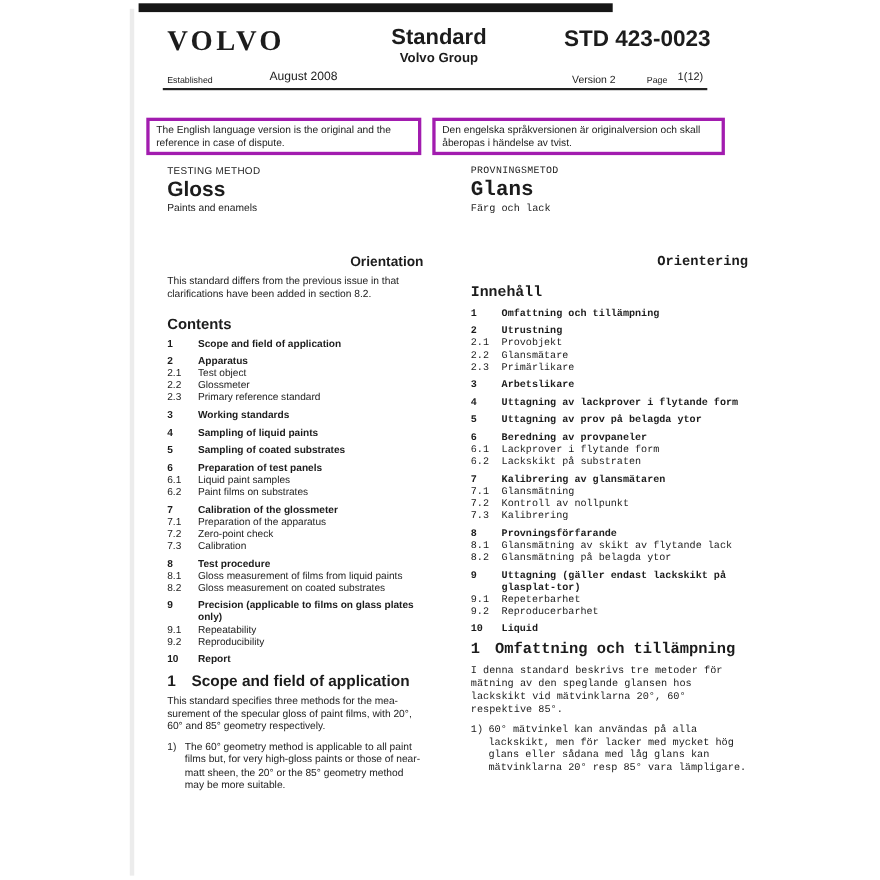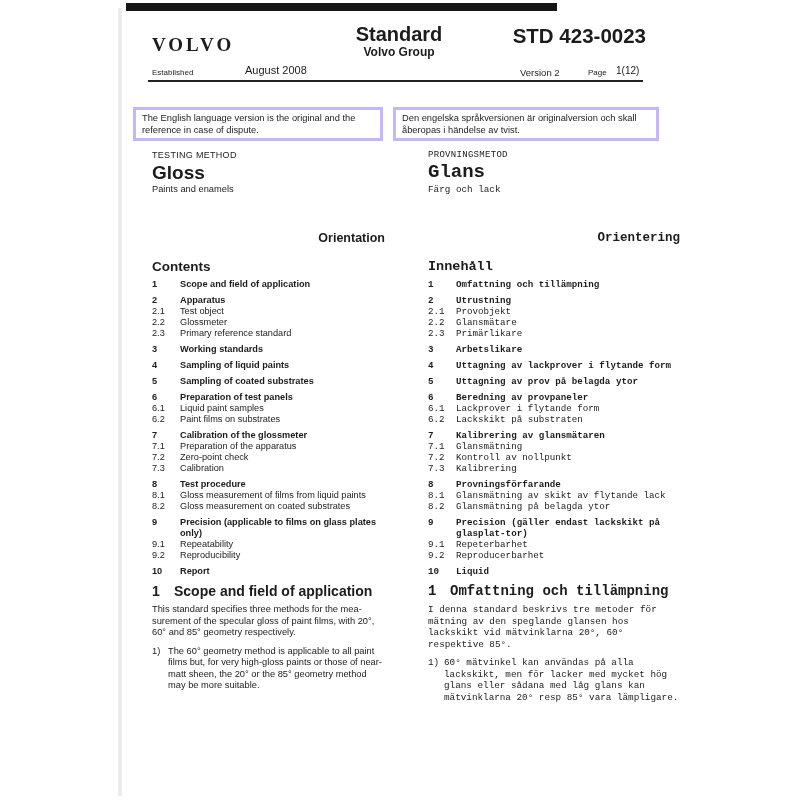--- a/index.html
+++ b/index.html
@@ -5,36 +5,36 @@
   html,body{margin:0;padding:0;}
   body{width:800px;height:800px;background:#ffffff;overflow:hidden;
        font-family:"Liberation Sans", sans-serif;color:#1c1c1c;}
   .page{position:relative;width:800px;height:800px;background:#fff;}
 
   
   .artifact-top{position:absolute;left:126px;top:3px;width:431px;height:8px;background:#161616;}
   .artifact-left{position:absolute;left:118px;top:8px;width:4px;height:788px;background:#ececec;}
 
   
-  .logo{position:absolute;left:152px;top:34px;font-family:"Liberation Serif",serif;
-        font-weight:bold;font-size:19px;letter-spacing:3px;}
+  .logo{position:absolute;left:152px;top:22px;font-family:"Liberation Serif",serif;
+        font-weight:bold;font-size:26px;letter-spacing:3px;}
   .hdr-center{position:absolute;left:299px;top:23px;width:200px;text-align:center;}
   .doc-type{font-size:20px;font-weight:bold;line-height:22px;}
   .org{font-size:12px;font-weight:bold;line-height:13px;margin-top:1px;}
   .doc-num{position:absolute;left:498px;top:24px;width:148px;text-align:right;
            font-size:20.5px;font-weight:bold;}
   .established-label{position:absolute;left:152px;top:68px;font-size:8px;}
   .established-value{position:absolute;left:201px;top:64px;font-size:11px;margin-left:44px;}
   .version{position:absolute;left:520px;top:67px;font-size:9.5px;}
   .page-label{position:absolute;left:588px;top:68px;font-size:8px;}
   .page-value{position:absolute;left:616px;top:65px;font-size:10px;}
   .hdr-rule{position:absolute;left:148px;top:80px;width:495px;height:2px;background:#222;}
 
   
-  .notice{position:absolute;top:107px;border:3px solid #c4b5fd;padding:2px 4px 3px 6px;
+  .notice{position:absolute;top:107px;border:3px solid #a21caf;padding:2px 4px 3px 6px;
           font-size:9.3px;line-height:12px;box-sizing:border-box;}
   .notice.en{left:133px;width:250px;height:34px;}
   .notice.sv{left:393px;width:266px;height:34px;}
 
   
   .col{position:absolute;top:150px;}
   .col.en{left:152px;width:233px;}
   .col.sv{left:428px;width:252px;font-family:Liberation Mono, monospace;}
 
   .kicker{font-size:9px;line-height:10px;letter-spacing:.3px;}
@@ -78,20 +78,21 @@
 
   <div class="notice en">The English language version is the original and the reference in case of dispute.</div>
   <div class="notice sv">Den engelska språkversionen är originalversion och skall åberopas i händelse av tvist.</div>
 
   <div class="col en">
     <div class="kicker">TESTING METHOD</div>
     <div class="method-title">Gloss</div>
     <div class="method-sub">Paints and enamels</div>
 
     <div class="orient-head">Orientation</div>
+    <div class="body-text">This standard differs from the previous issue in that clarifications have been added in section 8.2.</div>
 
     <div class="toc-head">Contents</div>
     <div class="toc">
 
         <div class="toc-row b g">
           <span class="toc-num">1</span>
           <span class="toc-label">Scope and field of application</span>
         </div>
 
         <div class="toc-row b g">
@@ -306,21 +307,21 @@
           <span class="toc-label">Glansmätning av skikt av flytande lack</span>
         </div>
 
         <div class="toc-row">
           <span class="toc-num">8.2</span>
           <span class="toc-label">Glansmätning på belagda ytor</span>
         </div>
 
         <div class="toc-row b g">
           <span class="toc-num">9</span>
-          <span class="toc-label">Precision (gäller endast lackskikt på glasplat-tor)</span>
+          <span class="toc-label">Uttagning (gäller endast lackskikt på glasplat-tor)</span>
         </div>
 
         <div class="toc-row">
           <span class="toc-num">9.1</span>
           <span class="toc-label">Repeterbarhet</span>
         </div>
 
         <div class="toc-row">
           <span class="toc-num">9.2</span>
           <span class="toc-label">Reproducerbarhet</span>

